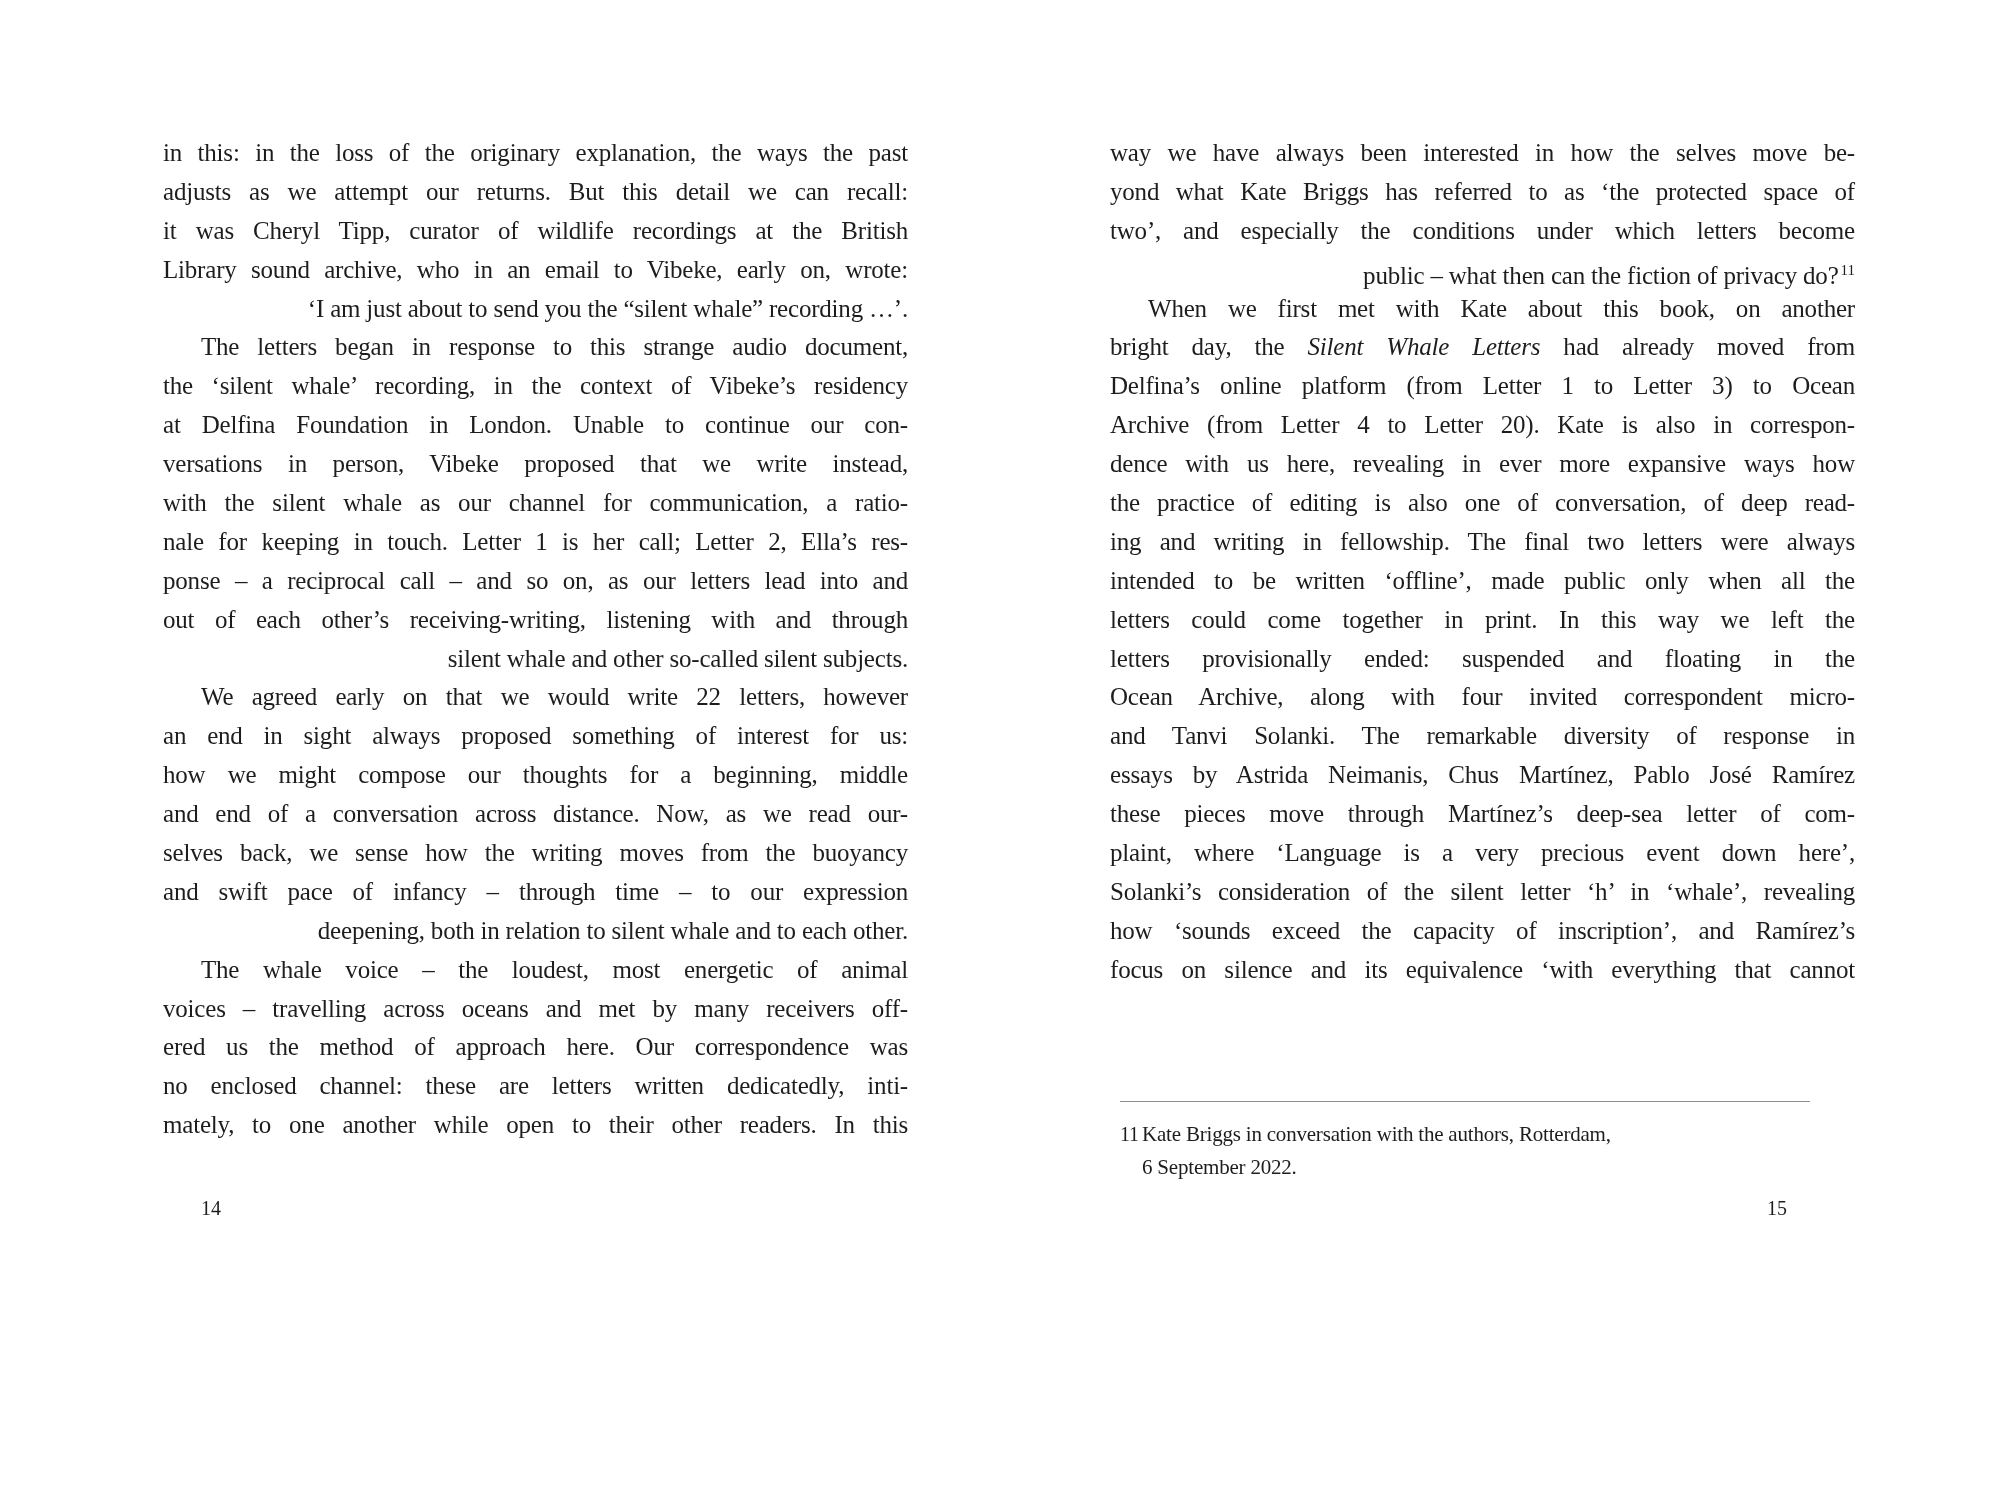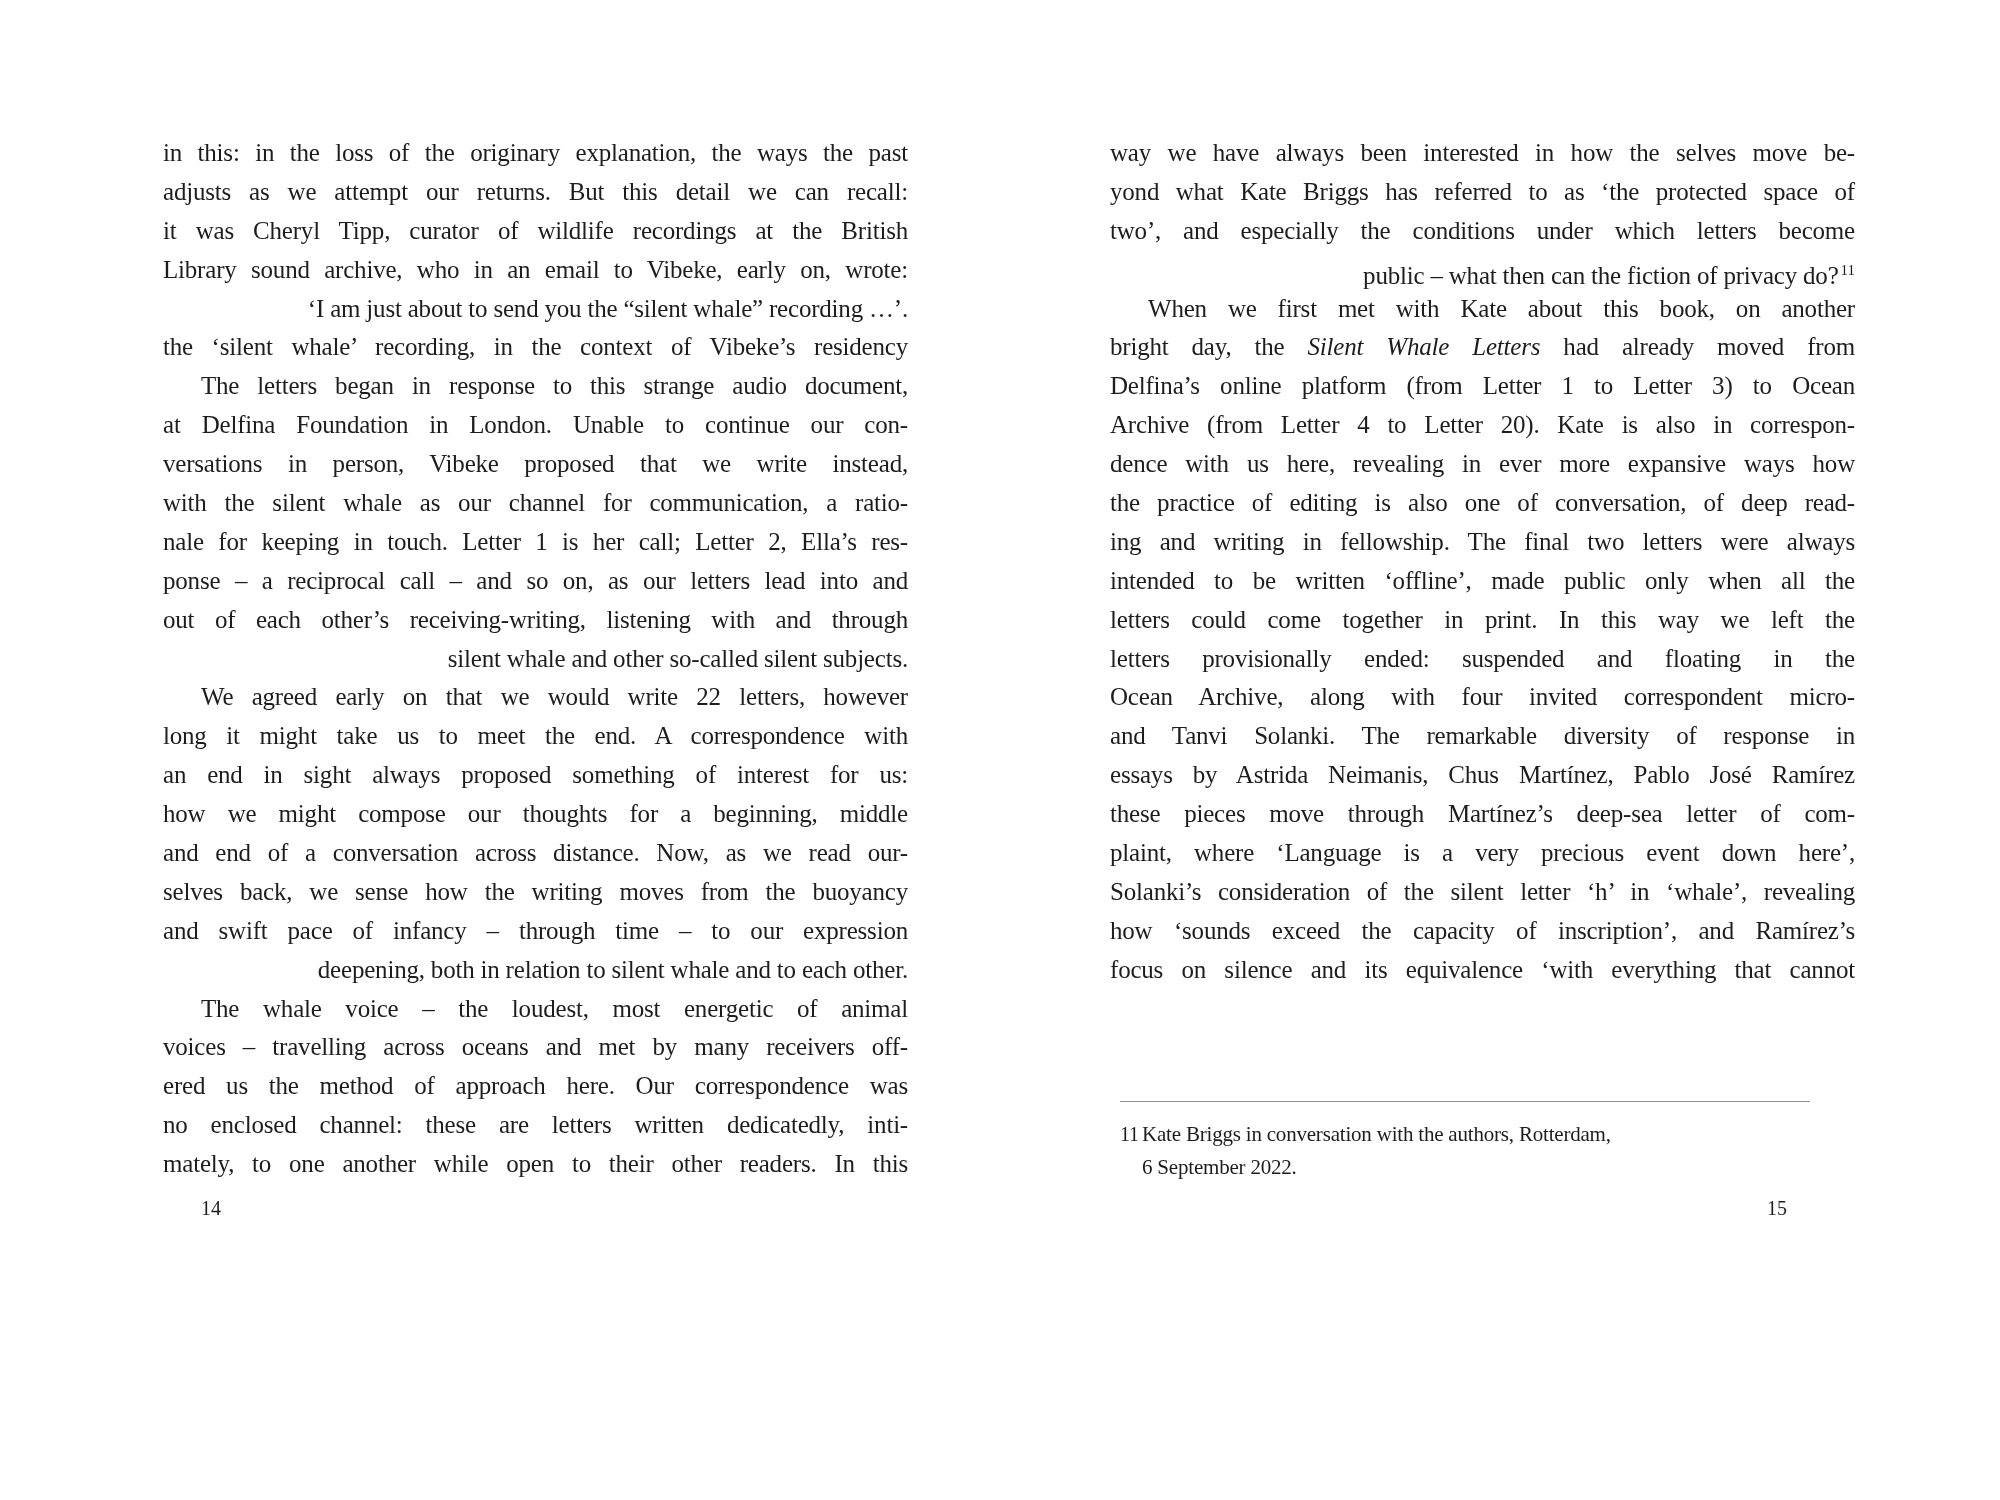--- a/index.html
+++ b/index.html
@@ -90,33 +90,32 @@
   <section class="page left">
     <div class="body-text">
         <div>
           <div class="ln jfy"><span>in this: in the loss of the originary explanation, the ways the past</span></div>
           <div class="ln jfy"><span>adjusts as we attempt our returns. But this detail we can recall:</span></div>
           <div class="ln jfy"><span>it was Cheryl Tipp, curator of wildlife recordings at the British</span></div>
           <div class="ln jfy"><span>Library sound archive, who in an email to Vibeke, early on, wrote:</span></div>
           <div class="ln"><span>‘I am just about to send you the “silent whale” recording …’.</span></div>
         </div>
         <div>
+          <div class="ln jfy ind"><span>The letters began in response to this strange audio document,</span></div>
           <div class="ln jfy"><span>the ‘silent whale’ recording, in the context of Vibeke’s residency</span></div>
-          <div class="ln jfy ind"><span>The letters began in response to this strange audio document,</span></div>
           <div class="ln jfy"><span>at Delfina Foundation in London. Unable to continue our con-</span></div>
           <div class="ln jfy"><span>versations in person, Vibeke proposed that we write instead,</span></div>
           <div class="ln jfy"><span>with the silent whale as our channel for communication, a ratio-</span></div>
           <div class="ln jfy"><span>nale for keeping in touch. Letter 1 is her call; Letter 2, Ella’s res-</span></div>
           <div class="ln jfy"><span>ponse – a reciprocal call – and so on, as our letters lead into and</span></div>
           <div class="ln jfy"><span>out of each other’s receiving-writing, listening with and through</span></div>
           <div class="ln"><span>silent whale and other so-called silent subjects.</span></div>
         </div>
         <div>
           <div class="ln jfy ind"><span>We agreed early on that we would write 22 letters, however</span></div>
-          <div class="ln jfy"><span>long it might take us to meet the end. A correspondence with</span></div>
           <div class="ln jfy"><span>an end in sight always proposed something of interest for us:</span></div>
           <div class="ln jfy"><span>how we might compose our thoughts for a beginning, middle</span></div>
           <div class="ln jfy"><span>and end of a conversation across distance. Now, as we read our-</span></div>
           <div class="ln jfy"><span>selves back, we sense how the writing moves from the buoyancy</span></div>
           <div class="ln jfy"><span>and swift pace of infancy – through time – to our expression</span></div>
           <div class="ln"><span>deepening, both in relation to silent whale and to each other.</span></div>
         </div>
         <div>
           <div class="ln jfy ind"><span>The whale voice – the loudest, most energetic of animal</span></div>
           <div class="ln jfy"><span>voices – travelling across oceans and met by many receivers off-</span></div>

